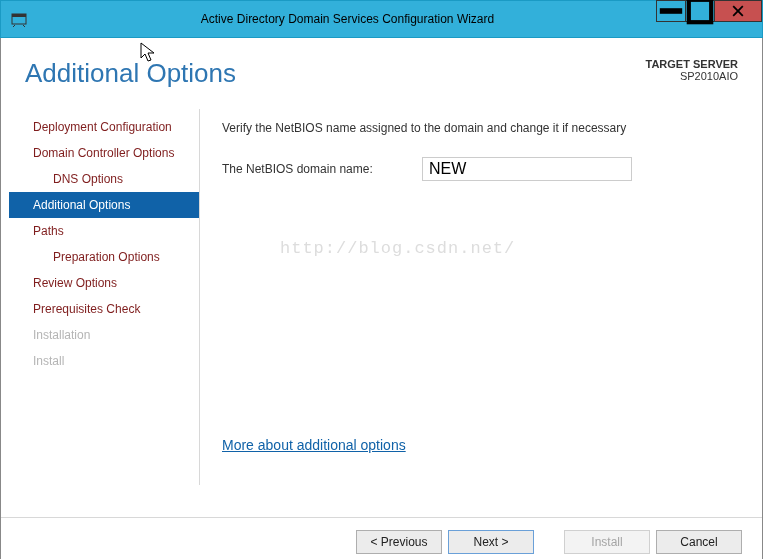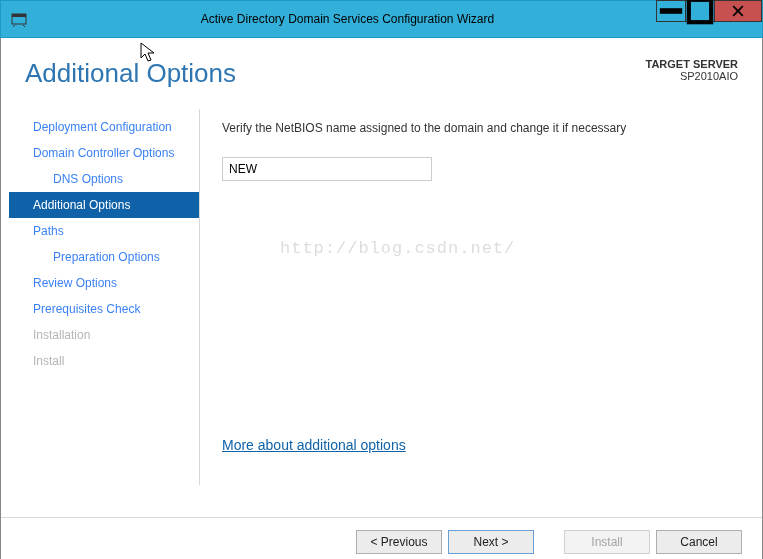--- a/index.html
+++ b/index.html
@@ -53,21 +53,21 @@
     }
     .target-group { text-align: right; font-size: 11px; }
     .target-label { font-weight: bold; color: #333; }
     .target-value { color: #333; }
 
     .main { flex: 1; display: flex; padding: 10px 8px 0 8px; min-height: 0; }
 
     .sidebar { width: 190px; padding-top: 5px; }
     .side-item {
       font-size: 12px;
-      color: #3b82f6;
+      color: #7f1d1d;
       padding: 6px 10px 6px 24px;
     }
     .side-item.top { padding-left: 24px; }
     .side-item.sub { padding-left: 44px; }
     .side-item.active { background: #1062a8; color: #fff; padding-left: 24px; }
     .side-item.disabled { color: #b5b5b5; }
 
     .content {
       flex: 1;
       border-left: 1px solid #d8d8d8;
@@ -79,21 +79,21 @@
       position: relative;
     }
     .instruction { margin-bottom: 22px; }
     .row { display: flex; align-items: center; }
     .row-label { width: 200px; }
     .netbios-input {
       width: 210px;
       height: 24px;
       border: 1px solid #ccc;
       padding: 2px 6px;
-      font-size: 12px;
+      font-size: 16px;
       font-family: inherit;
     }
     .watermark {
       position: absolute;
       top: 130px; left: 80px;
       color: #ddd;
       font-size: 17px;
       font-family: "Courier New", monospace;
       letter-spacing: 1px;
       pointer-events: none;
@@ -185,20 +185,21 @@
       <div class="side-item sub">Preparation Options</div>
       <div class="side-item top">Review Options</div>
       <div class="side-item top">Prerequisites Check</div>
       <div class="side-item top disabled">Installation</div>
       <div class="side-item top disabled">Install</div>
     </div>
 
     <div class="content">
       <div class="instruction">Verify the NetBIOS name assigned to the domain and change it if necessary</div>
       <div class="row">
+        <div class="row-label">The NetBIOS domain name:</div>
         <input class="netbios-input" type="text" value="NEW" style="">
       </div>
       <div class="watermark">http://blog.csdn.net/</div>
       <div class="more-link">More about additional options</div>
     </div>
   </div>
 
   <div class="footer">
     <button>&lt; Previous</button>
     <button class="primary">Next &gt;</button>

